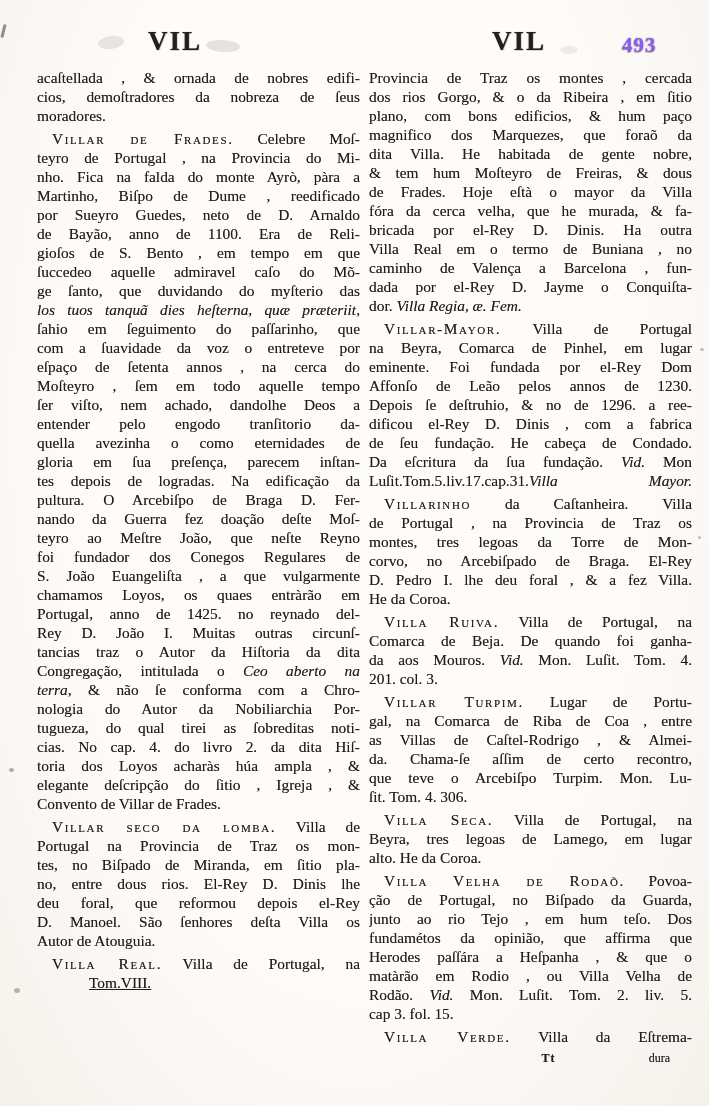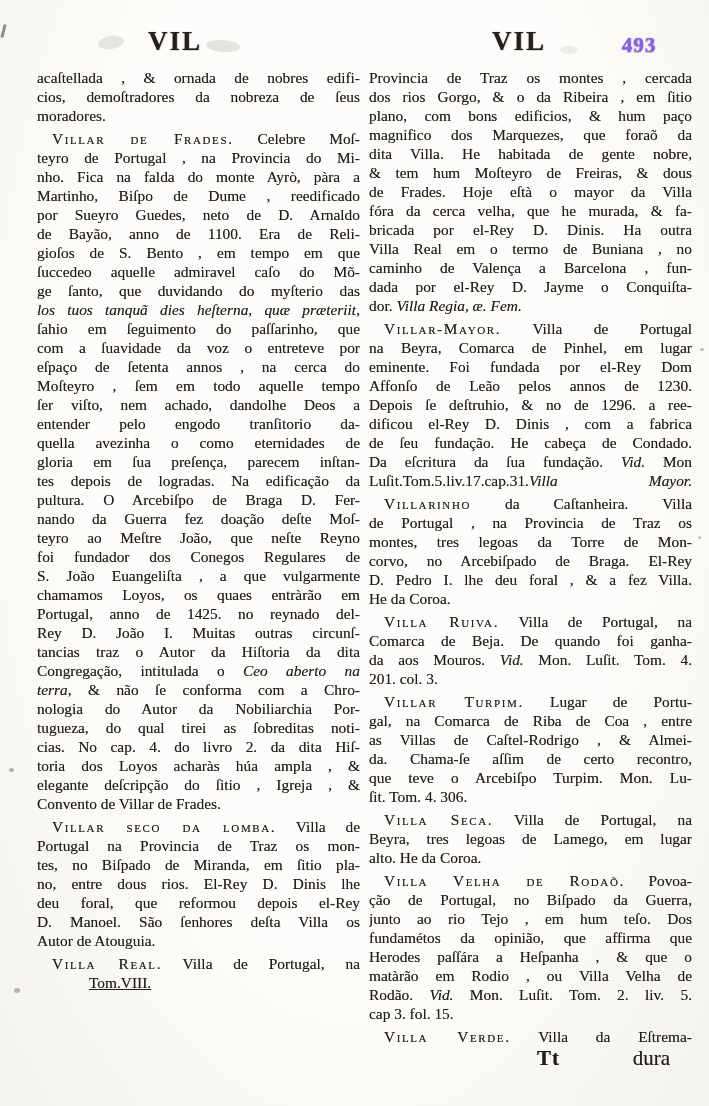--- a/index.html
+++ b/index.html
@@ -37,21 +37,21 @@
   }
   .line.last{text-align-last:left;}
   .line.ind{padding-left:15px;}
   .line.ind2{padding-left:52px;text-decoration:underline;}
   .line.gap{margin-top:4px;}
   .sc{font-variant:small-caps;letter-spacing:1.6px;}
   .it{font-style:italic;margin-top:40px;}
   
   .sigline{
     display:grid;grid-template-columns:1fr auto 1fr;
-    height:20px;line-height:20px;font-size:21px;margin-top:2px;
+    height:20px;line-height:20px;font-size:12px;margin-top:2px;
     text-shadow:0 0 .5px rgba(32,29,26,.55);
   }
   .sig{grid-column:2;font-weight:bold;letter-spacing:1px;transform:translateX(18px);}
   .catch{grid-column:3;justify-self:end;padding-right:22px;}
   
   .smudge{position:absolute;background:#6a645c;border-radius:50%;pointer-events:none;}
   .s1{left:98px;top:36px;width:26px;height:13px;opacity:.14;transform:rotate(-8deg);}
   .s2{left:206px;top:40px;width:34px;height:12px;opacity:.16;transform:rotate(4deg);}
   .s3{left:2px;top:24px;width:3px;height:14px;opacity:.55;border-radius:2px;transform:rotate(14deg);background:#3a362f;}
   .s4{left:9px;top:768px;width:5px;height:4px;opacity:.5;}
@@ -159,21 +159,21 @@
           <div class="line ind gap"><span class="sc">Villar Turpim.</span><span class="nn">  Lugar de Portu-</span></div>
           <div class="line"><span class="nn">gal, na Comarca de Riba de Coa , entre</span></div>
           <div class="line"><span class="nn">as Villas de Caſtel-Rodrigo , &amp; Almei-</span></div>
           <div class="line"><span class="nn">da. Chama-ſe aſſim  de certo recontro,</span></div>
           <div class="line"><span class="nn">que teve o Arcebiſpo Turpim. Mon. Lu-</span></div>
           <div class="line last"><span class="nn">ſit. Tom. 4. 306.</span></div>
           <div class="line ind gap"><span class="sc">Villa Seca.</span><span class="nn"> Villa de Portugal,  na</span></div>
           <div class="line"><span class="nn">Beyra, tres legoas de Lamego, em lugar</span></div>
           <div class="line last"><span class="nn">alto. He da Coroa.</span></div>
           <div class="line ind gap"><span class="sc">Villa Velha de Rodaõ.</span><span class="nn"> Povoa-</span></div>
-          <div class="line"><span class="nn">ção de Portugal, no Biſpado da Guerra,</span></div>
+          <div class="line"><span class="nn">ção de Portugal, no Biſpado da Guarda,</span></div>
           <div class="line"><span class="nn">junto ao rio Tejo , em hum teſo.  Dos</span></div>
           <div class="line"><span class="nn">fundamétos da opinião, que affirma que</span></div>
           <div class="line"><span class="nn">Herodes paſſára a Heſpanha , &amp; que o</span></div>
           <div class="line"><span class="nn">matàrão em Rodio , ou Villa Velha de</span></div>
           <div class="line"><span class="nn">Rodão. </span><span class="it">Vid.</span><span class="nn"> Mon. Luſit. Tom. 2. liv. 5.</span></div>
           <div class="line last"><span class="nn">cap 3. fol. 15.</span></div>
           <div class="line ind gap"><span class="sc">Villa Verde.</span><span class="nn">  Villa da Eſtrema-</span></div>
         </div>
       <div class="sigline">
         <span class="sig">Tt</span>

